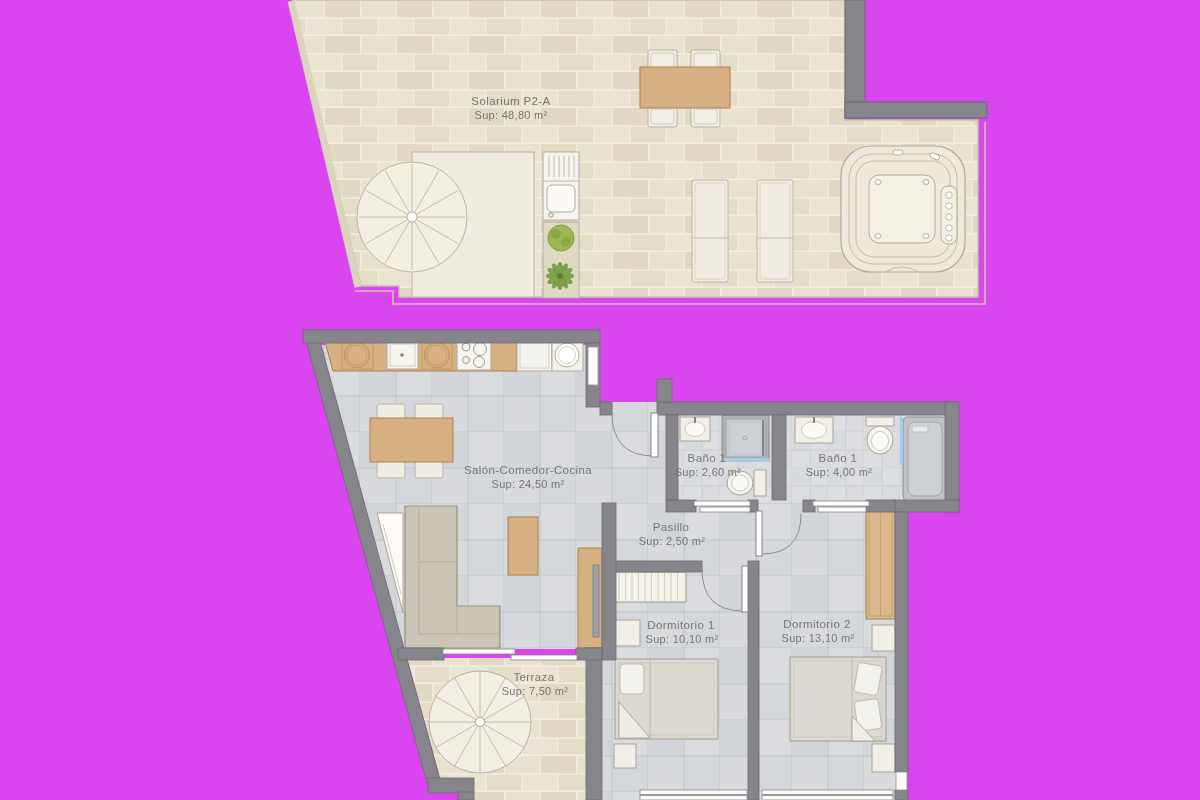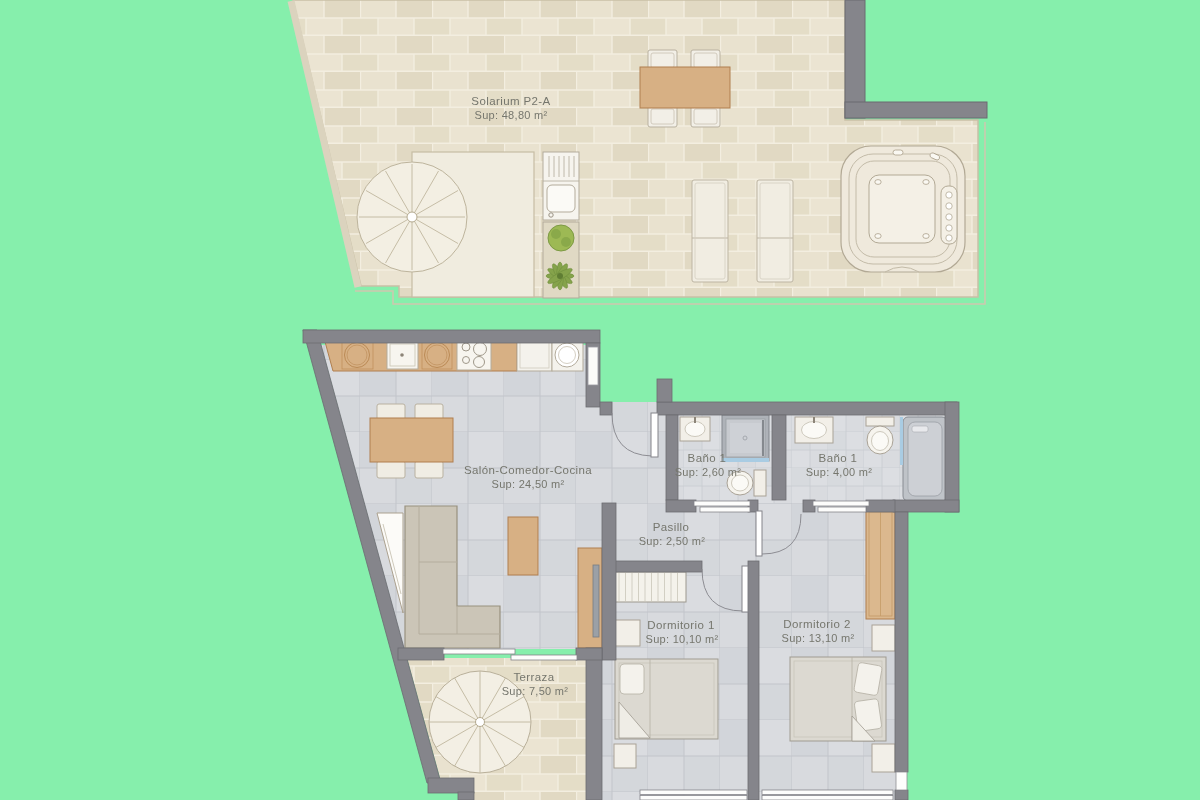--- a/index.html
+++ b/index.html
@@ -1,16 +1,16 @@
 <!DOCTYPE html>
 <html><head>
 <meta charset="utf-8">
 <style>
   html,body{margin:0;padding:0;background:#ffffff;width:1200px;height:800px;overflow:hidden;}
-  .canvas{width:1200px;height:800px;position:relative;background:#86efac;}
+  .canvas{width:1200px;height:800px;position:relative;background:#d946ef;}
   svg{display:block;}
   text.room-name{font-family:"Liberation Sans",sans-serif;font-size:11.5px;fill:#75766d;letter-spacing:.4px;}
   text.room-area{font-family:"Liberation Sans",sans-serif;font-size:11px;fill:#75766d;letter-spacing:.3px;}
 </style>
 </head>
 <body>
 
 <div class="canvas">
 <svg width="1200" height="800" viewBox="0 0 1200 800">
 <defs>

